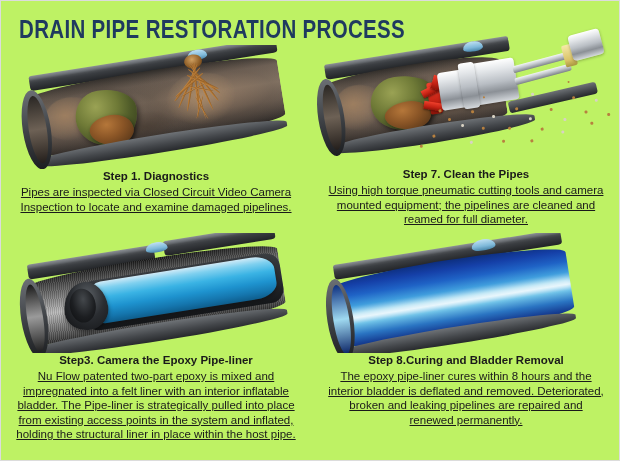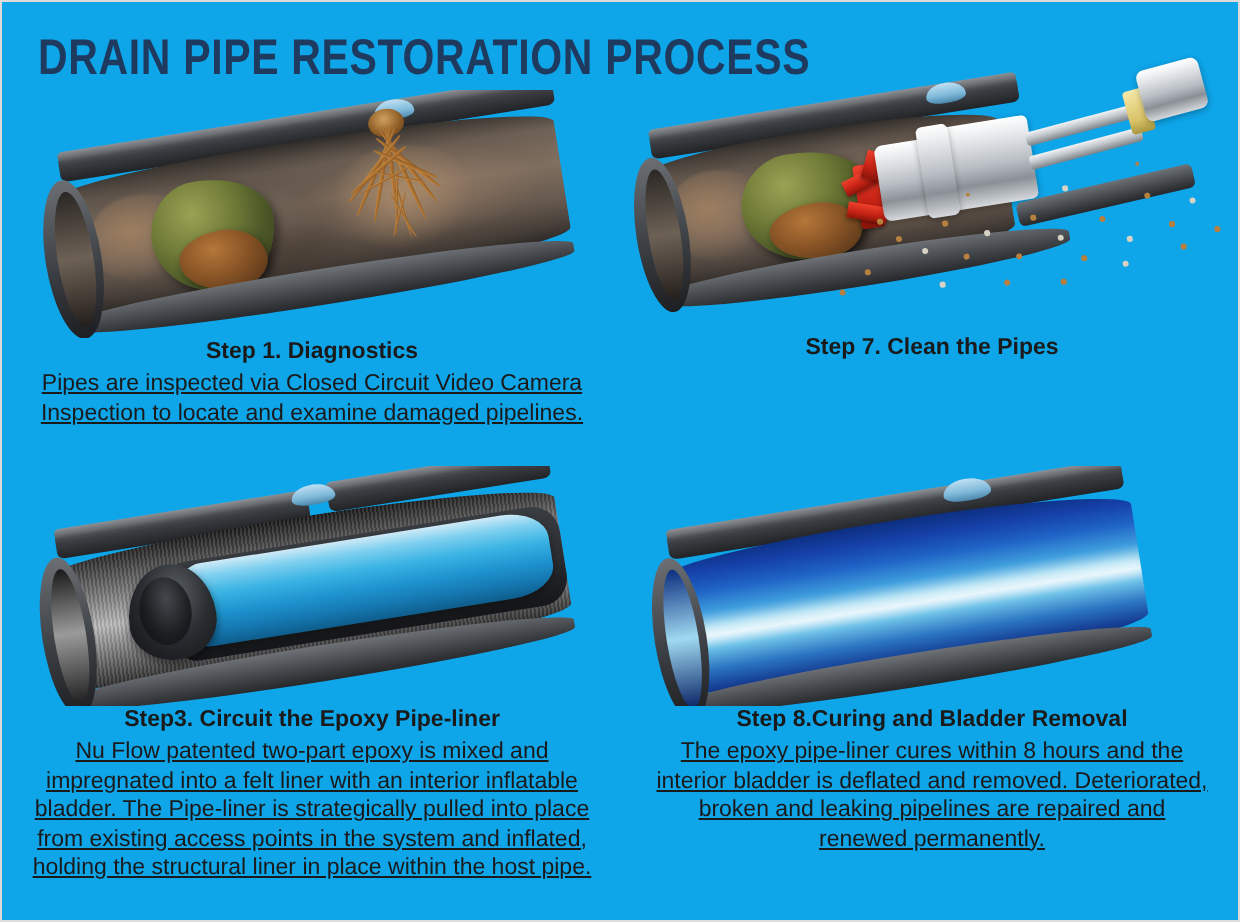--- a/index.html
+++ b/index.html
@@ -4,21 +4,21 @@
 <style>
   html, body {
     margin: 0;
     padding: 0;
     background: #ffffff;
   }
   #page {
     position: relative;
     width: 620px;
     height: 461px;
-    background: #0ea5e9;
+    background: #bef264;
     border: 1px solid #dcdcdc;
     box-sizing: border-box;
     overflow: hidden;
     font-family: "Liberation Sans", sans-serif;
   }
 
   
   #title {
     position: absolute;
     left: 18px;
@@ -368,20 +368,21 @@
           <div class="chip" style="left:166px; top:58px; width:2px; height:2px;"></div>
           <div class="chip l" style="left:214px; top:62px; width:2.5px; height:2.5px;"></div>
           <div class="chip" style="left:252px; top:56px; width:2px; height:2px;"></div>
           <div class="chip" style="left:286px; top:94px; width:2.5px; height:2.5px;"></div>
         </div>
       </div>
     </div>
 
     <div class="caption">
       <div class="step-title">Step 7. Clean the Pipes</div>
+      <div class="step-body">Using high torque pneumatic cutting tools and camera mounted equipment; the pipelines are cleaned and reamed for full diameter.</div>
     </div>
   </div>
 
   <div class="panel" id="panel-3">
 
     <div class="figure fig-3">
       <div class="pipe" style="left:18px; top:10px; width:274px; height:104px;">
 
         <div class="pipe-lip" style="left:14px; top:4px; width:128px; height:13px;"></div>
         <div class="pipe-lip-edge" style="left:14px; top:2px; width:128px; height:5px;"></div>
@@ -403,21 +404,21 @@
         <div class="pipe-wall-bottom" style="left:8px; top:80px; width:256px; height:18px;"></div>
 
         <div class="pipe-mouth" style="left:0px; top:16px; width:26px; height:80px;
              background:linear-gradient(180deg,#6b6f74 0%,#3c3f43 55%,#1c1e21 100%);"></div>
         <div class="pipe-mouth" style="left:6px; top:22px; width:16px; height:68px;
              background:linear-gradient(180deg,#1a1a1a 0%,#9a9a9a 48%,#202020 100%);"></div>
       </div>
     </div>
 
     <div class="caption">
-      <div class="step-title">Step3. Circuit the Epoxy Pipe-liner</div>
+      <div class="step-title">Step3. Camera the Epoxy Pipe-liner</div>
       <div class="step-body">Nu Flow patented two-part epoxy is mixed and impregnated into a felt liner with an interior inflatable bladder. The Pipe-liner is strategically pulled into place from existing access points in the system and inflated, holding the structural liner in place within the host pipe.</div>
     </div>
   </div>
 
   <div class="panel" id="panel-4">
 
     <div class="figure fig-4">
       <div class="pipe" style="left:14px; top:10px; width:278px; height:104px;">
 
         <div class="pipe-lip" style="left:14px; top:4px; width:230px; height:13px;"></div>

